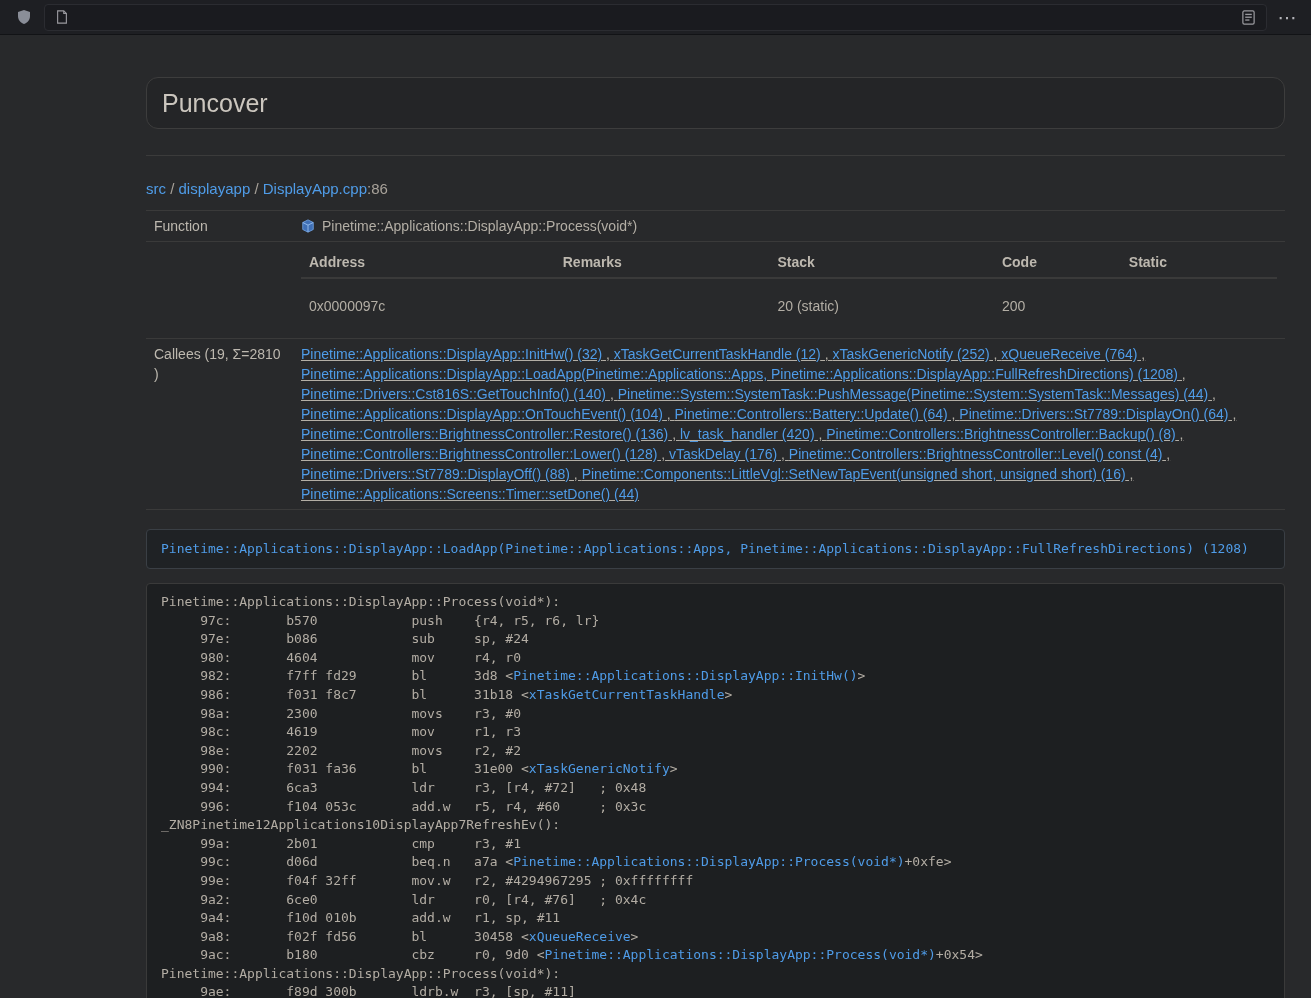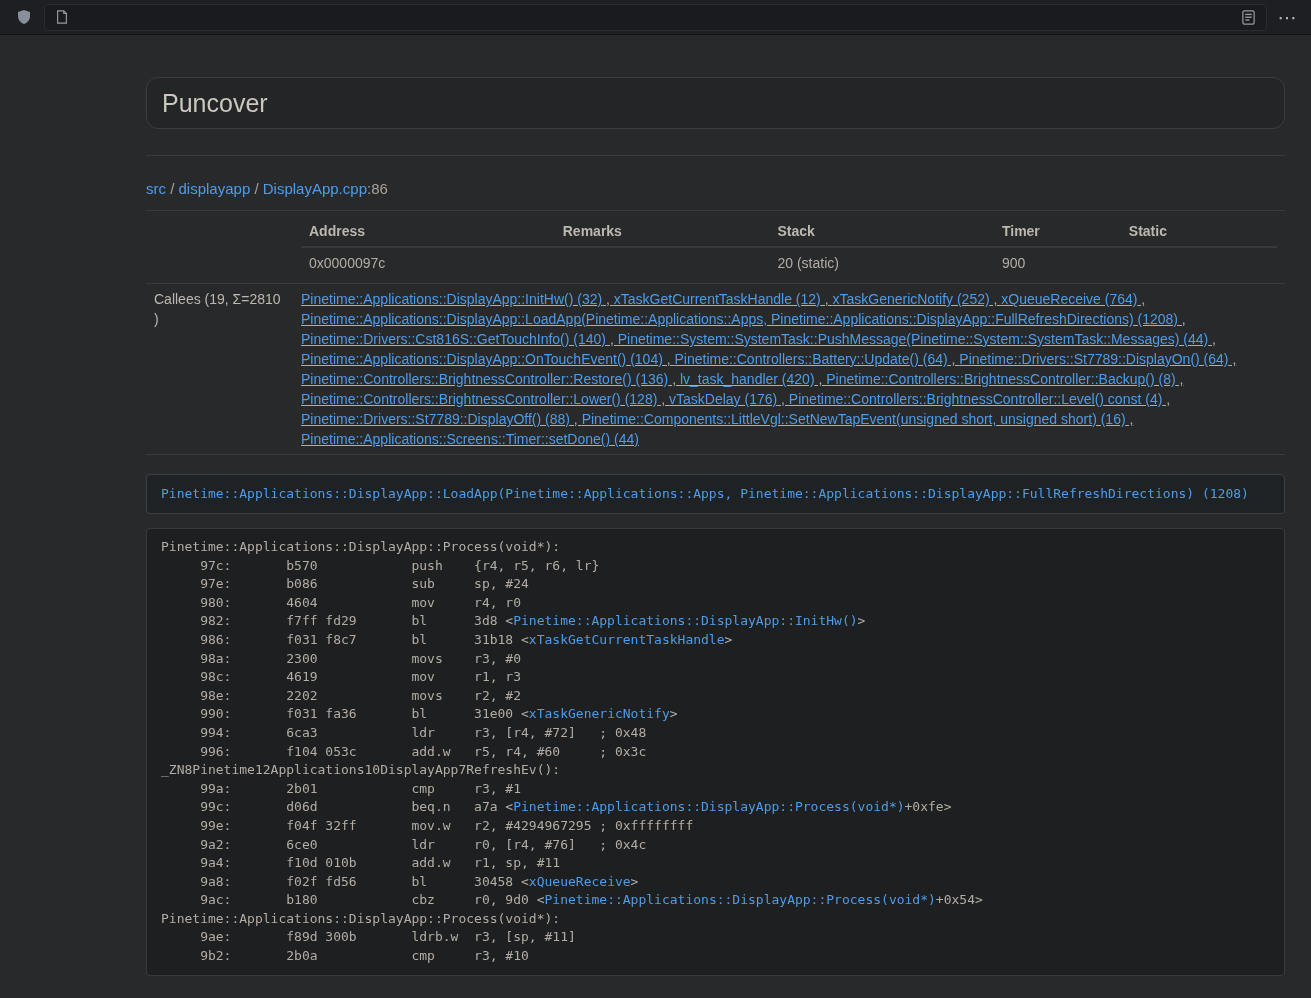--- a/index.html
+++ b/index.html
@@ -54,21 +54,21 @@
     text-align:left; vertical-align:top; line-height:20px; font-weight:400;
   }
   th.row-label { width:147px; font-weight:700; color:#bdb8af; padding-left:18px; }
   td.inner-wrap { padding:0 10px 0 10px; }
 
   table.inner { width:100%; border-collapse:collapse; }
   table.inner th {
     font-weight:700; color:#bdb8af; text-align:left;
     border-bottom:2px solid #3a3a3a; padding:5px 8px; line-height:20px;margin-top:44px;
   }
-  table.inner td { padding:5px 8px; line-height:20px; }
+  table.inner td { padding:17px 8px; line-height:20px; }
 
   .func-cell { display:flex; align-items:center; gap:7px; }
   .func-icon { flex:0 0 auto; display:inline-flex; }
 
   .callees-cell { line-height:20px;text-decoration:underline; }
 
   .highlight-box {
     margin-top:19px; background:#1f2225; border:1px solid #3a3f45;
     border-radius:4px; padding:10px 14px;
     font-family:"DejaVu Sans Mono", monospace; font-size:13px; line-height:18px;
@@ -120,44 +120,58 @@
   </div>
 
   <hr class="divider">
 
   <div class="breadcrumb">
     <a href="#">src</a><span class="crumb-sep"> / </span><a href="#">displayapp</a><span class="crumb-sep"> / </span><a href="#">DisplayApp.cpp</a><span>:86</span>
   </div>
 
   <table class="main">
     <tbody>
+      <tr>
+        <th class="row-label">Function</th>
+        <td>
+          <span class="func-cell">
+            <span class="func-icon">
+              <svg width="14" height="14" viewBox="0 0 16 16">
+                <path d="M8 1l6 3v8l-6 3-6-3V4z" fill="#3f6fb5" stroke="#6fa0e0" stroke-width="1"></path>
+                <path d="M2 4l6 3 6-3M8 7v8" stroke="#9cc2f0" stroke-width="1" fill="none"></path>
+              </svg>
+            </span>
+            <span>Pinetime::Applications::DisplayApp::Process(void*)</span>
+          </span>
+        </td>
+      </tr>
       <tr>
         <th class="row-label"></th>
         <td class="inner-wrap">
           <table class="inner">
             <colgroup>
               <col style="width:26%">
                 <col style="width:22%">
                 <col style="width:23%">
                 <col style="width:13%">
                 <col style="width:16%">
             </colgroup>
             <tbody>
               <tr>
                 <th>Address</th>
                 <th>Remarks</th>
                 <th>Stack</th>
-                <th>Timer</th>
+                <th>Code</th>
                 <th>Static</th>
               </tr>
               <tr>
                 <td>0x0000097c</td>
                 <td></td>
                 <td>20 (static)</td>
-                <td>900</td>
+                <td>200</td>
                 <td></td>
               </tr>
             </tbody>
           </table>
         </td>
       </tr>
       <tr>
         <th class="row-label">Callees (19, Σ=2810 )</th>
         <td class="callees-cell"><a href="#">Pinetime::Applications::DisplayApp::InitHw() (32)</a> , <a href="#">xTaskGetCurrentTaskHandle (12)</a> , <a href="#">xTaskGenericNotify (252)</a> , <a href="#">xQueueReceive (764)</a> , <a href="#">Pinetime::Applications::DisplayApp::LoadApp(Pinetime::Applications::Apps, Pinetime::Applications::DisplayApp::FullRefreshDirections) (1208)</a> , <a href="#">Pinetime::Drivers::Cst816S::GetTouchInfo() (140)</a> , <a href="#">Pinetime::System::SystemTask::PushMessage(Pinetime::System::SystemTask::Messages) (44)</a> , <a href="#">Pinetime::Applications::DisplayApp::OnTouchEvent() (104)</a> , <a href="#">Pinetime::Controllers::Battery::Update() (64)</a> , <a href="#">Pinetime::Drivers::St7789::DisplayOn() (64)</a> , <a href="#">Pinetime::Controllers::BrightnessController::Restore() (136)</a> , <a href="#">lv_task_handler (420)</a> , <a href="#">Pinetime::Controllers::BrightnessController::Backup() (8)</a> , <a href="#">Pinetime::Controllers::BrightnessController::Lower() (128)</a> , <a href="#">vTaskDelay (176)</a> , <a href="#">Pinetime::Controllers::BrightnessController::Level() const (4)</a> , <a href="#">Pinetime::Drivers::St7789::DisplayOff() (88)</a> , <a href="#">Pinetime::Components::LittleVgl::SetNewTapEvent(unsigned short, unsigned short) (16)</a> , <a href="#">Pinetime::Applications::Screens::Timer::setDone() (44)</a></td>
       </tr>

